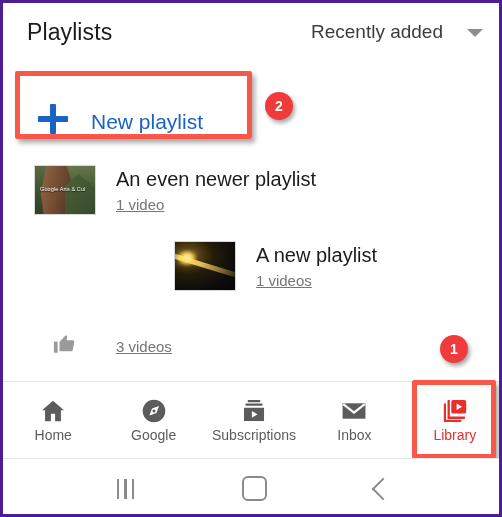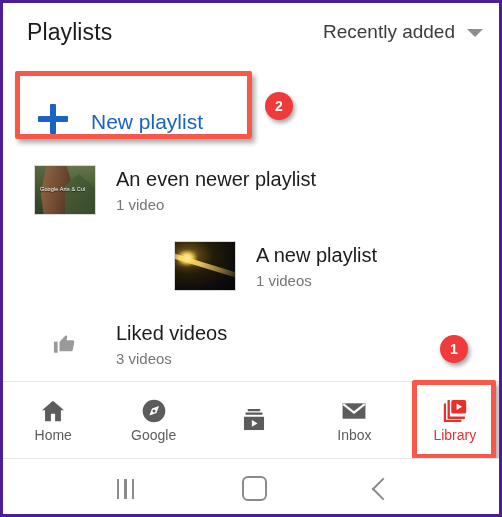--- a/index.html
+++ b/index.html
@@ -33,21 +33,21 @@
     box-sizing: border-box;
   }
   .page-title {
     font-size: 23px;
     color: #1c1c1c;
     letter-spacing: 0.1px;
   }
   .sort-control {
     display: flex;
     align-items: center;
-    gap: 12px;
+    gap: 24px;
     cursor: pointer;
   }
   .sort-label {
     font-size: 19px;
     color: #3c3c3c;
   }
   .caret {
     width: 0; height: 0;
     border-left: 8px solid transparent;
     border-right: 8px solid transparent;
@@ -225,20 +225,21 @@
   }
   .row-title {
     font-size: 20px;
     color: #1c1c1c;
     line-height: 1.25;
   }
   .row-sub {
     font-size: 15px;
     color: #767676;
     margin-top: 4px;
+    text-decoration: underline;
   }
 
   .divider {
     position: absolute;
     left: 0;
     width: 502px;
     height: 1px;
     background: #e6e6e6;
   }
 
@@ -359,21 +360,20 @@
   </div>
 
   <div class="playlist-row" id="row-2">
     <div class="thumb-icon-cell">
       <svg class="nav-icon" width="40" height="36" viewBox="0 0 24 24" aria-hidden="true">
         <path fill="#9a9a9a" d="M2.5 10h3.2v9.5H2.5z"></path>
         <path fill="#9a9a9a" d="M7.3 10.6c0-.3.12-.6.33-.82l4.4-4.6c.3-.32.5-.5.84-.5.74 0 1.2.6 1.05 1.3l-.62 2.9h5.2c.92 0 1.6.84 1.42 1.74l-1.3 6.5c-.14.7-.76 1.2-1.47 1.2H7.3z"></path>
       </svg>
     </div>
     <div class="row-text">
-      <div class="row-title">Liked videos</div>
       <div class="row-sub">3 videos</div>
     </div>
   </div>
 
   <div class="divider" style="top:378px"></div>
 
   <div class="bottom-nav">
 
     <div class="nav-item">
       <svg class="nav-icon" viewBox="0 0 24 24" aria-hidden="true">
@@ -389,20 +389,21 @@
       <span class="nav-label">Google</span>
     </div>
 
     <div class="nav-item">
       <svg class="nav-icon" viewBox="0 0 24 24" aria-hidden="true">
         <rect x="6.5" y="2.6" width="11" height="1.8" rx="0.7" fill="#5c5c5c"></rect>
         <rect x="4.6" y="5.6" width="14.8" height="1.8" rx="0.7" fill="#5c5c5c"></rect>
         <path fill="#5c5c5c" d="M3.4 9.2h17.2v11.4H3.4z"></path>
         <path fill="#ffffff" d="M10.2 12.1v5.6l4.8-2.8z"></path>
       </svg>
+      <span class="nav-label">Subscriptions</span>
     </div>
 
     <div class="nav-item">
       <svg class="nav-icon" viewBox="0 0 24 24" aria-hidden="true">
         <path fill="#5c5c5c" d="M2.2 5.4h19.6v13.2H2.2z"></path>
         <path fill="none" stroke="#ffffff" stroke-width="1.9" d="M2.8 6.2 12 13.3l9.2-7.1"></path>
       </svg>
       <span class="nav-label">Inbox</span>
     </div>
 

